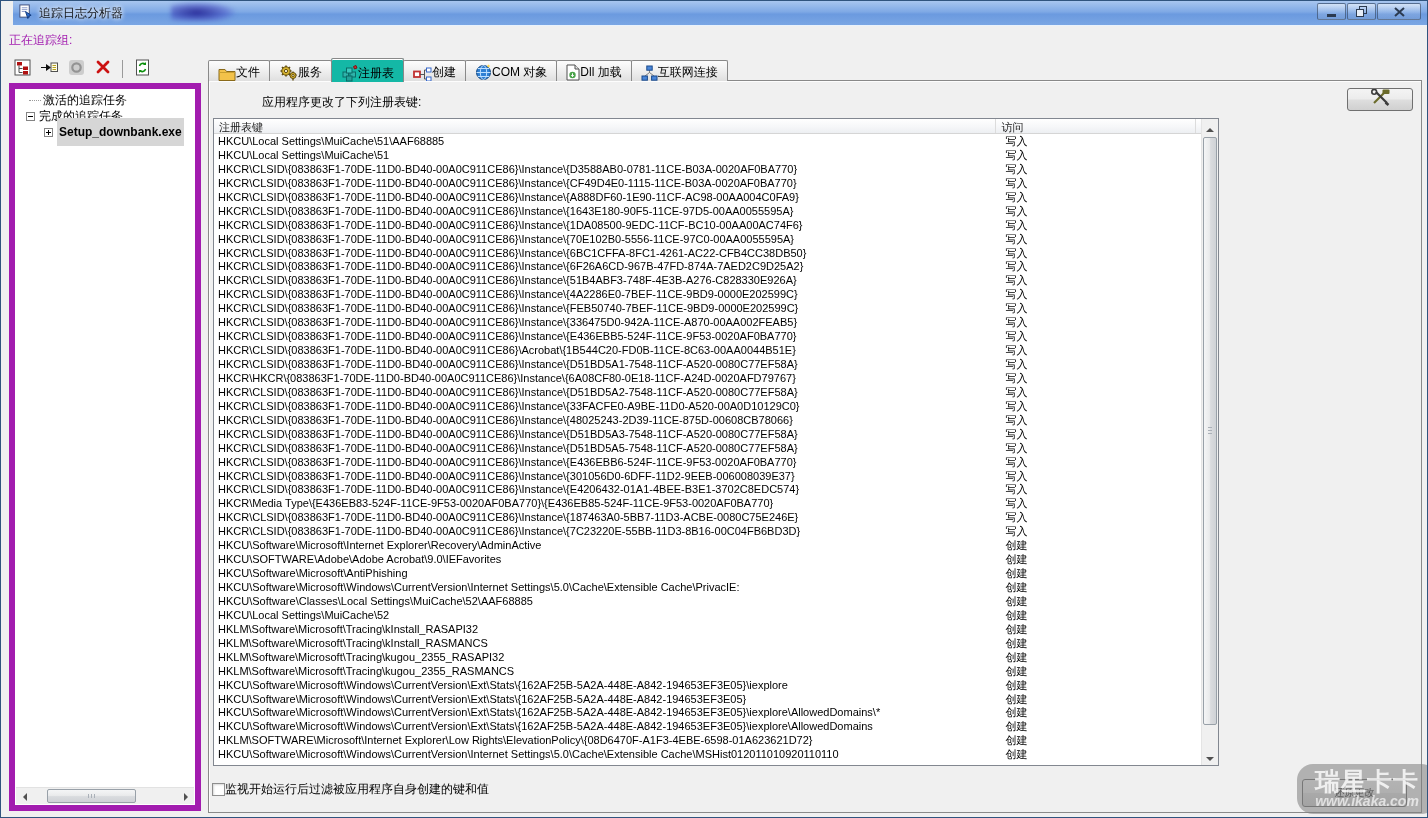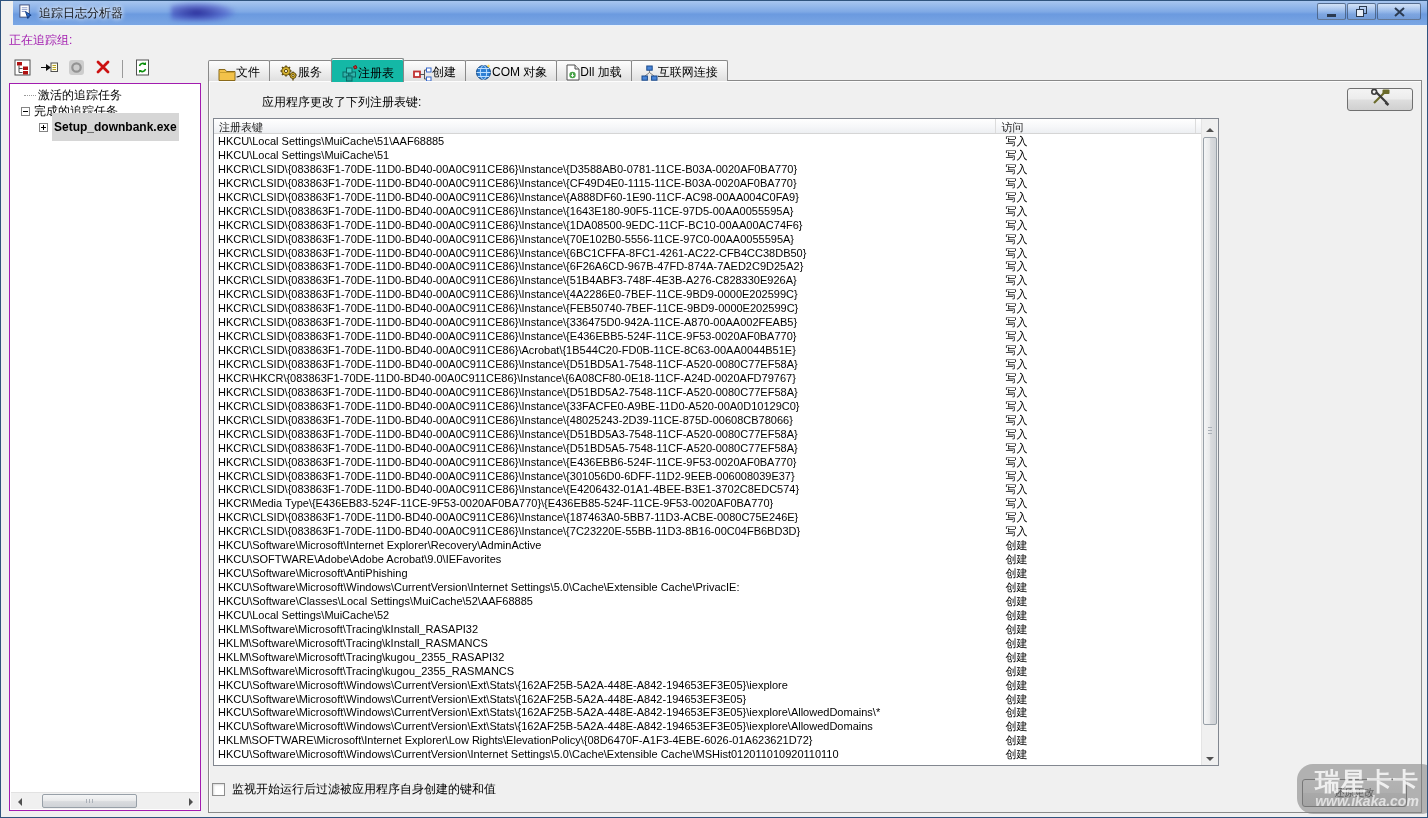--- a/index.html
+++ b/index.html
@@ -24,21 +24,21 @@
 
   
   .tracking-label { position:absolute; left:8px; top:31px; font-size:12px; color:#a21caf; }
   .toolbar { position:absolute; left:10px; top:56px; height:24px; display:flex; align-items:center; gap:5px; }
   .tb-btn { width:22px; height:22px; display:flex; align-items:center; justify-content:center; }
   .tb-btn.disabled { opacity:.95; }
   .tb-sep { width:1px; height:18px; background:#9a9a9a; margin:0 3px; }
 
   
   .tree-panel { position:absolute; left:8px; top:82px; width:192px; height:728px;
-    background:#fff; border:1px solid #a21caf; }
+    background:#fff; border:6px solid #a21caf; }
   .tree-row { display:flex; align-items:center; height:16px; font-size:12px; white-space:nowrap; }
   .t1 { margin-top:3px; padding-left:14px; }
   .t1 .connector { width:12px; border-bottom:1px dotted #9a9a9a; margin-right:2px; }
   .t2 { padding-left:11px; }
   .t3 { padding-left:29px; }
   .expander { width:9px; height:9px; margin-right:4px; flex:0 0 auto; display:flex; }
   .tree-label.sel { font-weight:bold; background:#d6d6d6; padding:7px 2px; }
   .hscroll { position:absolute; left:1px; right:1px; bottom:1px; height:17px; background:#f0f0f0;
     display:flex; align-items:stretch; border-top:1px solid #e2e2e2; }
   .sb-btn { width:17px; display:flex; align-items:center; justify-content:center; background:#f0f0f0; }
@@ -83,21 +83,21 @@
   .cell.access { width:204px; padding-left:5px; }
   .vscroll { position:absolute; right:0; top:0; bottom:0; width:17px; background:#f0f0f0; border-left:1px solid #e4e4e4; }
   .vscroll .sb-arrow { position:absolute; left:0; right:0; height:17px; display:flex; align-items:center; justify-content:center; }
   .vscroll .sb-arrow.up { top:0; } .vscroll .sb-arrow.down { bottom:0; }
   .vscroll .sb-thumb { position:absolute; left:1px; right:1px; top:18px; height:588px;
     background:linear-gradient(90deg,#f4f5f6,#eaebec 45%,#d9dbde 55%,#cfd2d6); border:1px solid #98a0a8; border-radius:2px; }
   .vscroll .sb-thumb::after { content:""; position:absolute; top:50%; left:4px; right:4px; height:7px; margin-top:-4px;
     background:repeating-linear-gradient(#aab0b8 0 1px,transparent 1px 3px); }
 
   
-  .filter-row { position:absolute; left:211px; top:780px; display:flex; align-items:center; gap:7px;
+  .filter-row { position:absolute; left:211px; top:780px; display:flex; align-items:center; 
     font-size:12px; z-index:2; }
   .checkbox { width:13px; height:13px; background:#fff; border:1px solid #8e8e8e; box-shadow:inset 1px 1px 2px #d8d8d8; }
   .restore-btn { position:absolute; left:1301px; top:778px; width:105px; height:28px; z-index:2;
     border:1px solid #707070; border-radius:3px; font-size:10px; color:#1a1a1a;
     background:linear-gradient(#f4f4f4,#ececec 48%,#dedede 52%,#d0d0d0);
     font-family:"Liberation Sans","DejaVu Sans",sans-serif; }
   .watermark { position:absolute; left:1296px; top:763px; width:140px; height:50px; z-index:5;
     background:rgba(125,125,125,.55); border-radius:16px; display:flex; flex-direction:column;
     align-items:center; justify-content:center; pointer-events:none; }
   .wm1 { font-size:25px; font-weight:bold; letter-spacing:1px; color:rgba(255,255,255,.8); line-height:25px; }
@@ -490,21 +490,21 @@
         </div>
         <div class="lv-row">
           <div class="cell key">HKCU\Software\Microsoft\Windows\CurrentVersion\Ext\Stats\{162AF25B-5A2A-448E-A842-194653EF3E05}\iexplore\AllowedDomains\*</div>
           <div class="cell access">创建</div>
         </div>
         <div class="lv-row">
           <div class="cell key">HKCU\Software\Microsoft\Windows\CurrentVersion\Ext\Stats\{162AF25B-5A2A-448E-A842-194653EF3E05}\iexplore\AllowedDomains</div>
           <div class="cell access">创建</div>
         </div>
         <div class="lv-row">
-          <div class="cell key">HKLM\SOFTWARE\Microsoft\Internet Explorer\Low Rights\ElevationPolicy\{08D6470F-A1F3-4EBE-6026-01A623621D72}</div>
+          <div class="cell key">HKLM\SOFTWARE\Microsoft\Internet Explorer\Low Rights\ElevationPolicy\{08D6470F-A1F3-4EBE-6598-01A623621D72}</div>
           <div class="cell access">创建</div>
         </div>
         <div class="lv-row">
           <div class="cell key">HKCU\Software\Microsoft\Windows\CurrentVersion\Internet Settings\5.0\Cache\Extensible Cache\MSHist012011010920110110</div>
           <div class="cell access">创建</div>
         </div>
       </div>
     <div class="vscroll">
       <div class="sb-arrow up">
           <span><svg width="8" height="6">

